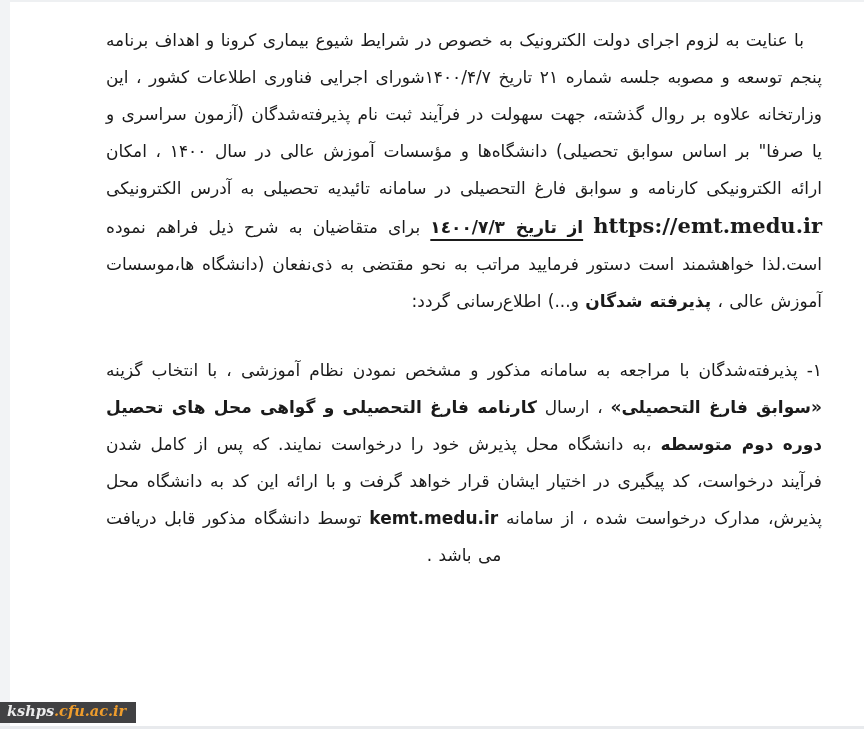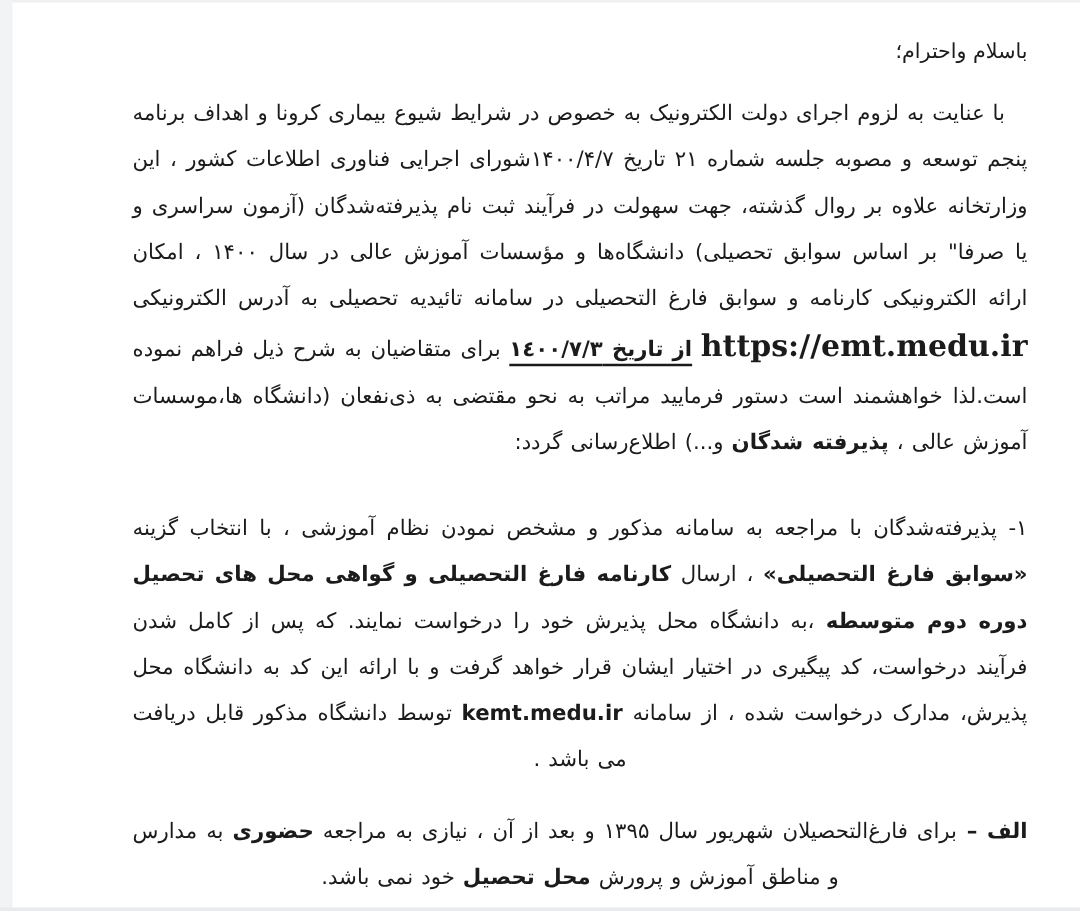--- a/index.html
+++ b/index.html
@@ -47,21 +47,21 @@
   .run.b { font-weight:bold; }
   .run.u {
     text-decoration:underline;
     text-underline-offset:6px;
     text-decoration-thickness:1.5px;
     margin-top:48px;
   }
   .run.latin-serif {
     font-family:"DejaVu Serif", serif;
     font-weight:bold;
-    font-size:24px;
+    font-size:21px;
   }
   .run.latin-sans {
     font-family:"DejaVu Sans", sans-serif;
     font-weight:bold;
     font-size:17px;
   }
   .watermark {
     position:absolute; left:0; bottom:6px;
     background:#414143;
     padding:1px 10px 4px 7px;
@@ -76,24 +76,25 @@
   .wm-suffix { color:#ef9d2c; }
 </style>
 </head>
 <body>
 
 <div class="page">
   <div class="top-line"></div>
   <div class="left-strip"></div>
 
   <div class="doc">
-    <p class="greeting">باسلام واحترام؛</p>
 
     <p class="para p-intro"><span class="run">با عنایت به لزوم اجرای دولت الکترونیک به خصوص در شرایط شیوع بیماری کرونا و اهداف برنامه پنجم توسعه و مصوبه جلسه شماره ۲۱ تاریخ ۱۴۰۰/۴/۷شورای اجرایی فناوری اطلاعات کشور ، این وزارتخانه علاوه بر روال گذشته، جهت سهولت در فرآیند ثبت نام پذیرفته‌شدگان (آزمون سراسری و یا صرفا" بر اساس سوابق تحصیلی)  دانشگاه‌ها و مؤسسات آموزش عالی در سال ۱۴۰۰ ، امکان ارائه الکترونیکی کارنامه و سوابق فارغ التحصیلی در سامانه تائیدیه تحصیلی به آدرس الکترونیکی  </span><span class="run b latin-serif">https://emt.medu.ir</span><span class="run">  </span><span class="run b u">از تاریخ ۱٤۰۰/۷/۳</span><span class="run"> برای متقاضیان به شرح ذیل فراهم نموده است.لذا خواهشمند است دستور فرمایید مراتب به نحو مقتضی به ذی‌نفعان (دانشگاه ها،موسسات آموزش عالی ، </span><span class="run b">پذیرفته شدگان</span><span class="run"> و...) اطلاع‌رسانی گردد:</span></p>
 
     <p class="para p-item"><span class="run">۱- پذیرفته‌شدگان  با مراجعه به سامانه مذکور  و مشخص نمودن  نظام آموزشی ، با انتخاب گزینه </span><span class="run b">«سوابق فارغ التحصیلی»</span><span class="run"> ، ارسال </span><span class="run b">کارنامه فارغ التحصیلی و گواهی محل های تحصیل دوره دوم متوسطه</span><span class="run"> ،به دانشگاه محل پذیرش خود را درخواست نمایند. که پس از کامل شدن فرآیند درخواست، کد پیگیری در اختیار ایشان قرار خواهد گرفت و با ارائه این کد به دانشگاه محل پذیرش، مدارک درخواست شده ، از سامانه  </span><span class="run b latin-sans">kemt.medu.ir</span><span class="run"> توسط دانشگاه مذکور قابل دریافت می باشد .</span></p>
 
-    <p class="para p-note"><span class="run b">الف – </span><span class="run">برای فارغ‌التحصیلان شهریور سال ۱۳۹۵ و بعد از آن ، نیازی به مراجعه </span><span class="run b">حضوری</span><span class="run"> به مدارس و مناطق آموزش و پرورش  </span><span class="run b">محل تحصیل</span><span class="run"> خود نمی باشد.</span></p>
   </div>
 
+  <div class="watermark">
+    <span class="wm-prefix">kshps</span><span class="wm-suffix">.cfu.ac.ir</span>
+  </div>
 
   <div class="bottom-strip"></div>
 </div>
 
 </body></html>

